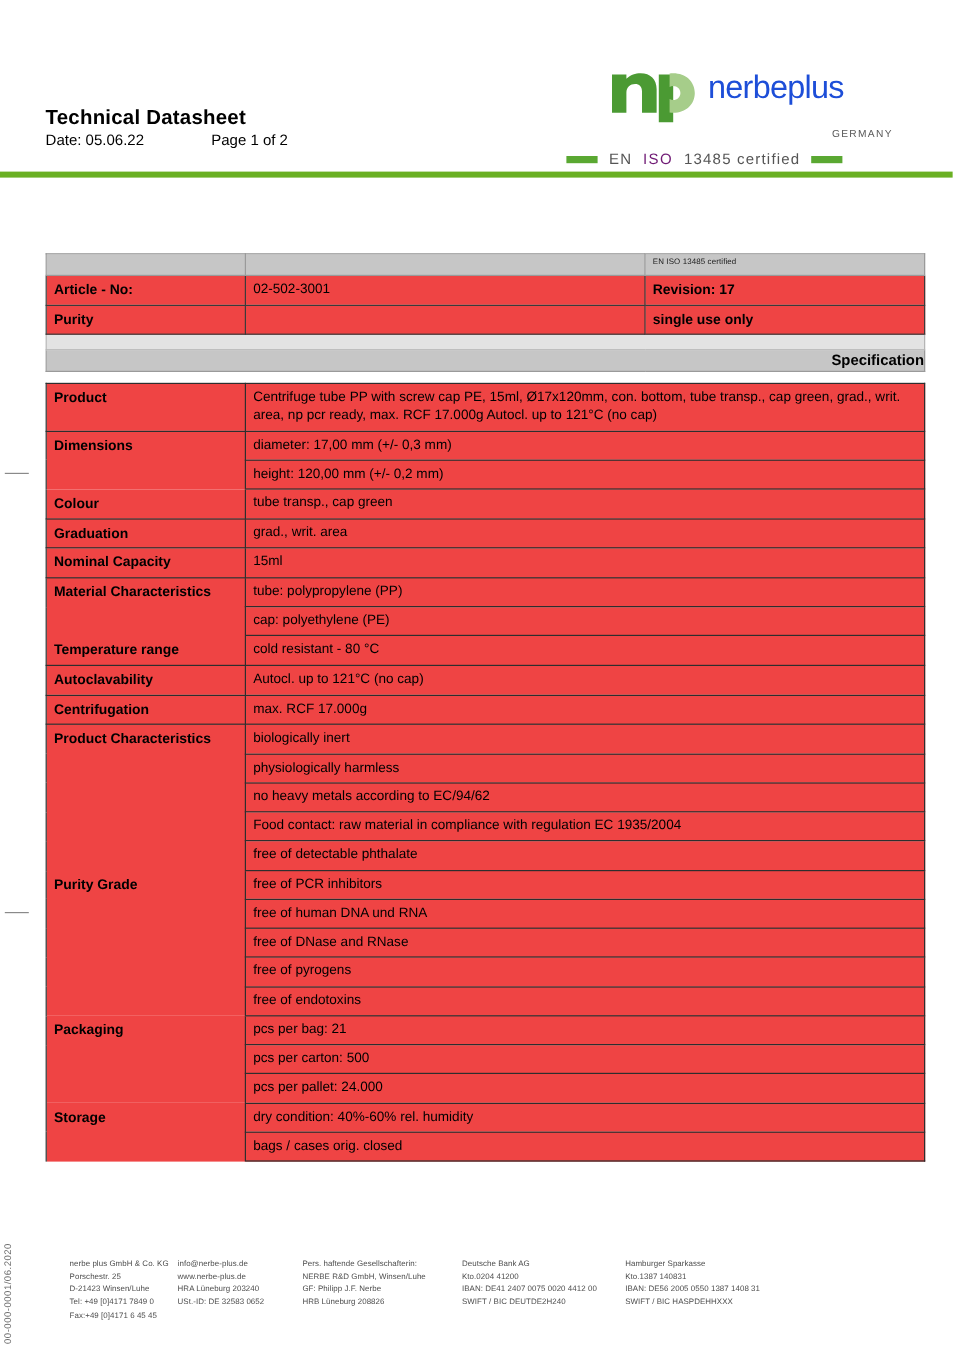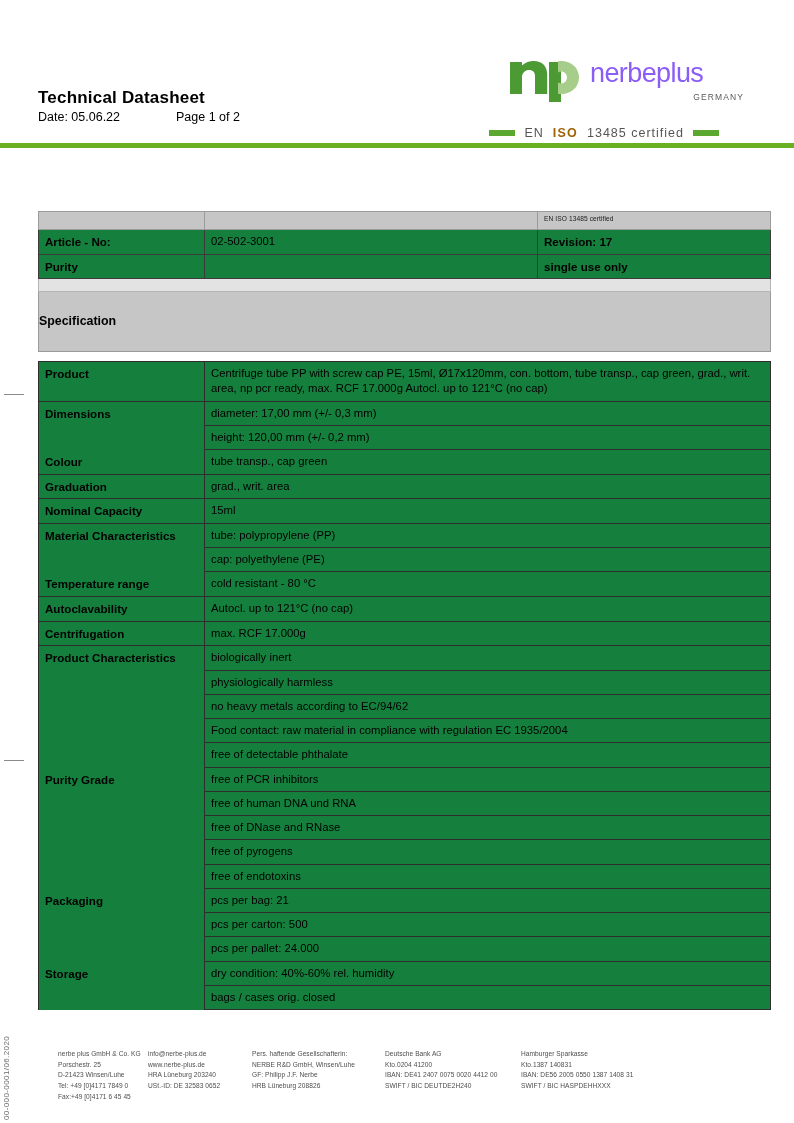--- a/index.html
+++ b/index.html
@@ -51,56 +51,56 @@
   #logo-mark {
     position: absolute;
     left: 0; top: 0;
     width: 86px; height: 54px;
   }
   #logo-word {
     position: absolute;
     left: 84px; top: 10px;
     font-size: 27px;
     letter-spacing: -0.6px;
-    color: #8b5cf6;
+    color: #1d4ed8;
     white-space: nowrap;
   }
   #logo-word .plus { }
   #logo-country {
     position: absolute;
-    right: 2px; top: 44px;
+    right: 2px; top: 58px;
     font-size: 8.5px;
     letter-spacing: 1.1px;
     color: #5a5a5a;
   }
 
   
   #cert-line {
     position: absolute;
-    left: 17px; top: 126px;
+    left: 0; top: 126px;
     width: 726px;
     height: 18px;
   }
   #cert-inner {
     position: absolute;
     right: 24px; top: 0;
     display: flex;
     align-items: center;
     gap: 9px;
     font-size: 12.5px;
     letter-spacing: 1.0px;
     color: #555555;
     white-space: nowrap;
   }
   .cert-dash {
     display: inline-block;
     width: 26px; height: 6px;
     background: #5aa832;
   }
-  #cert-iso { color: #a16207; font-weight: bold; letter-spacing: 1.2px; }
+  #cert-iso { color: #701a75; font-weight: normal; letter-spacing: 1.2px; }
 
   #green-rule {
     position: absolute;
     left: 0; top: 143px;
     width: 794px; height: 5px;
     background: #6ab023;
   }
 
   
   .fold-mark {
@@ -135,45 +135,45 @@
     border-collapse: collapse;
     width: 732px;
     table-layout: fixed;
   }
   td {
     border: 1px solid #3b3b3b;
     font-size: 11.3px;
     padding: 4px 6px 4px 6px;
     vertical-align: top;
     line-height: 1.35;
-    background: #15803d;
+    background: #ef4444;
   }
   .grayband td {
     background: #c6c6c6;
     border-color: #9a9a9a;
     height: 13px;
     padding: 1px 6px;
   }
   .grayband td.isotiny {
     font-size: 6.6px;
     color: #1a1a1a;
     letter-spacing: 0.1px;
     padding-top: 3px;
   }
   .lbl {
     font-weight: bold;
     font-size: 11.6px;
   }
   .midband td {
     background: #c6c6c6;
     border-color: #9a9a9a;
-    text-align: left;
+    text-align: right;
     font-weight: bold;
     font-size: 12.4px;
-    padding: 21px 0;
+    padding: 0 0;
   }
   .spacer td {
     background: #e3e3e3;
     border-color: #b5b5b5;
     height: 12px;
     padding: 0;
   }
   .col-a { width: 166px; }
   .col-b { width: 333px; }
   .col-c { width: 233px; }

